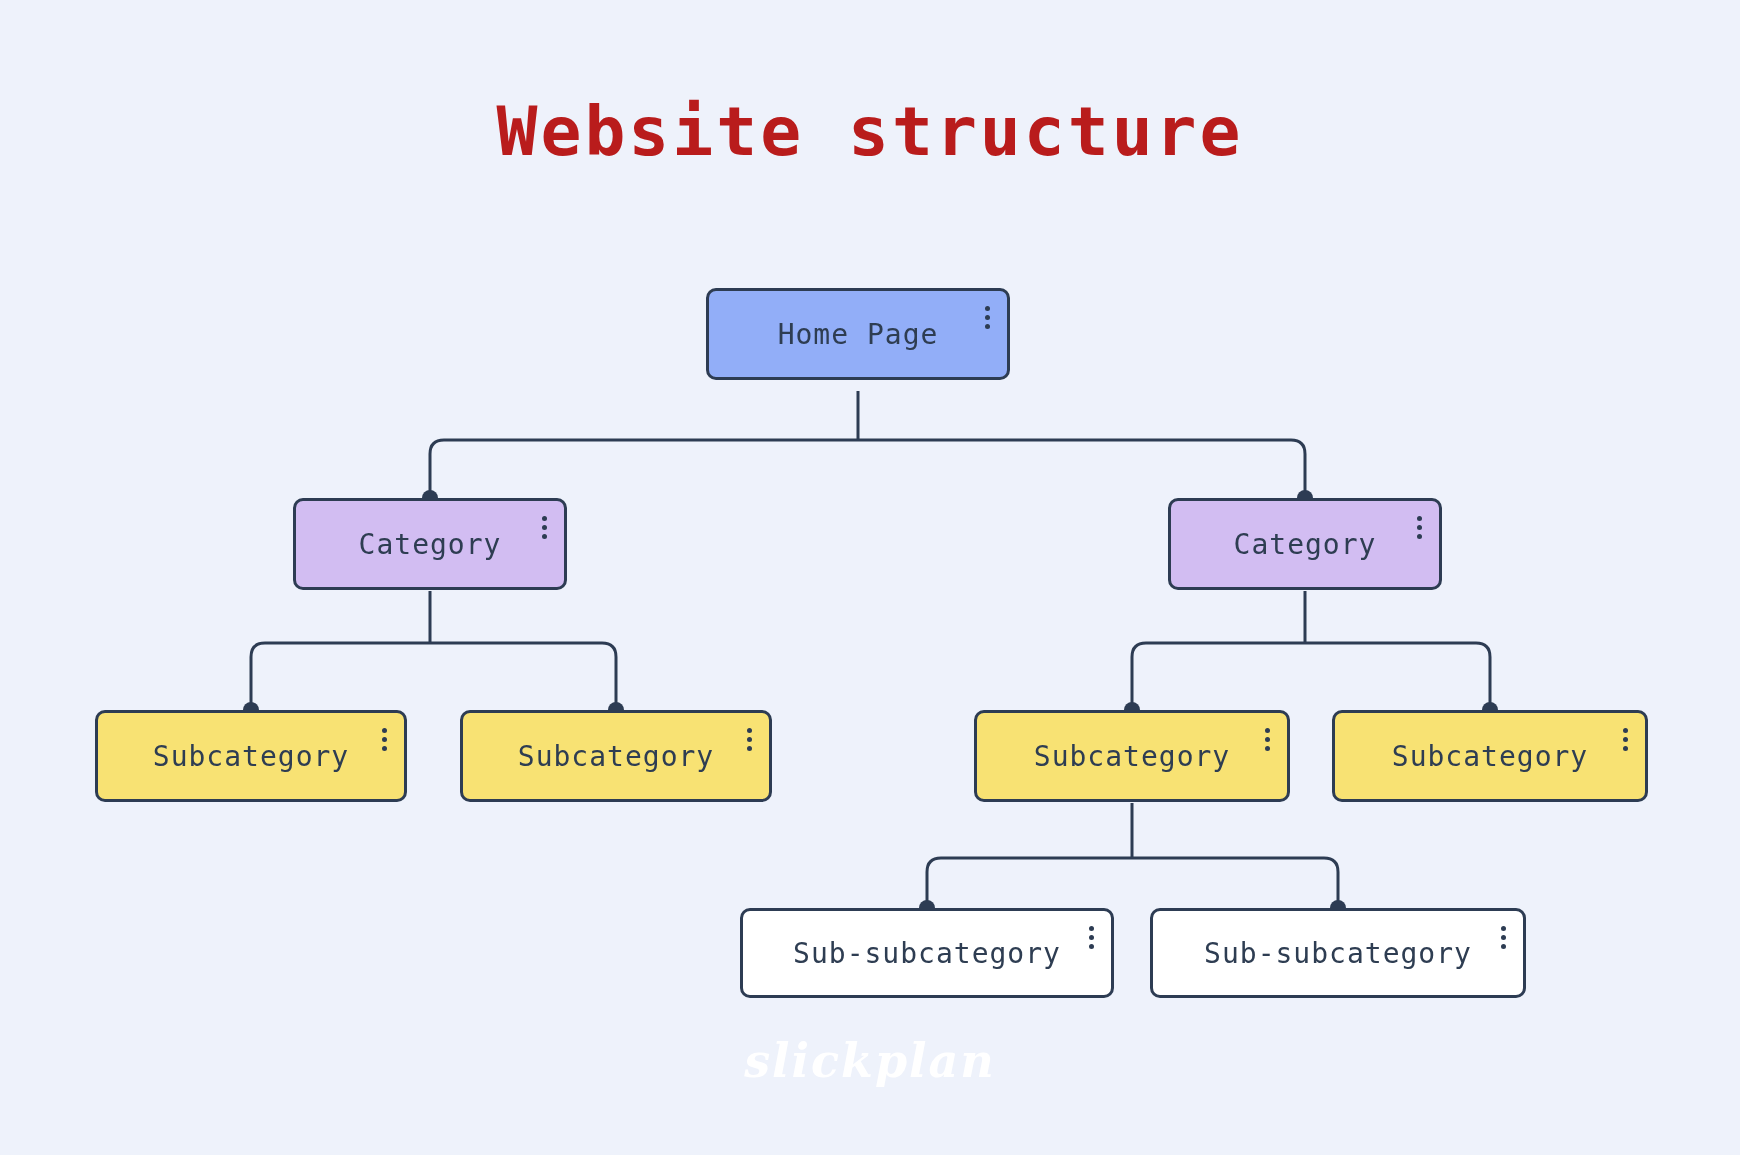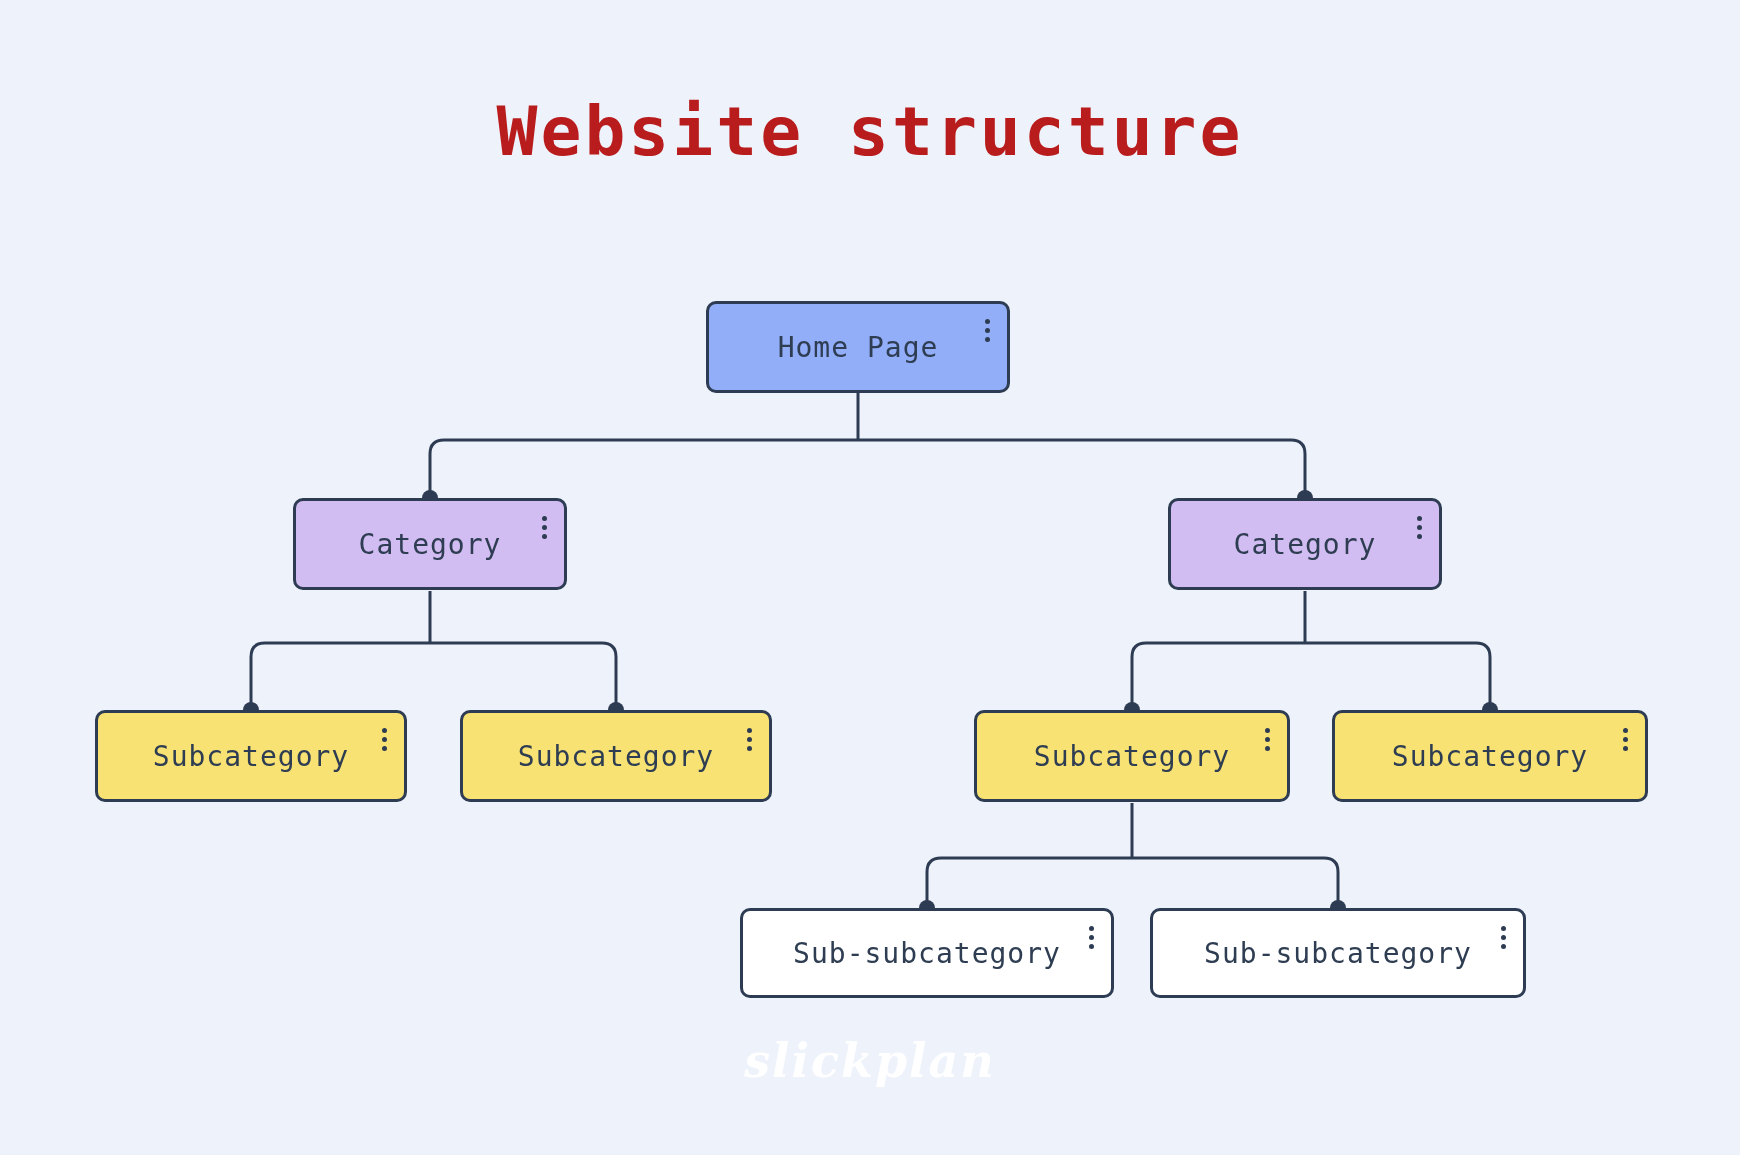--- a/index.html
+++ b/index.html
@@ -17,21 +17,21 @@
     color:#b91c1c;
   }
   .connectors{position:absolute;left:0;top:0;}
   .node{
     position:absolute;box-sizing:border-box;
     border:3px solid #2d3c53;border-radius:10px;
     display:flex;align-items:center;justify-content:center;
     font-size:28px;letter-spacing:1px;color:#2e3d52;
     cursor:pointer;
   }
-  .node--home{left:706px;top:301px;width:304px;height:92px;background:#92aef8;}
+  .node--home{left:706px;top:288px;width:304px;height:92px;background:#92aef8;}
   .node--cat1{left:293px;top:498px;width:274px;height:92px;background:#d2bdf2;}
   .node--cat2{left:1168px;top:498px;width:274px;height:92px;background:#d2bdf2;}
   .node--sub1{left:95px;top:710px;width:312px;height:92px;background:#f8e273;}
   .node--sub2{left:460px;top:710px;width:312px;height:92px;background:#f8e273;}
   .node--sub3{left:974px;top:710px;width:316px;height:92px;background:#f8e273;}
   .node--sub4{left:1332px;top:710px;width:316px;height:92px;background:#f8e273;}
   .node--ss1{left:740px;top:908px;width:374px;height:90px;background:#ffffff;}
   .node--ss2{left:1150px;top:908px;width:376px;height:90px;background:#ffffff;}
   .kebab{
     position:absolute;top:13px;right:15px;

